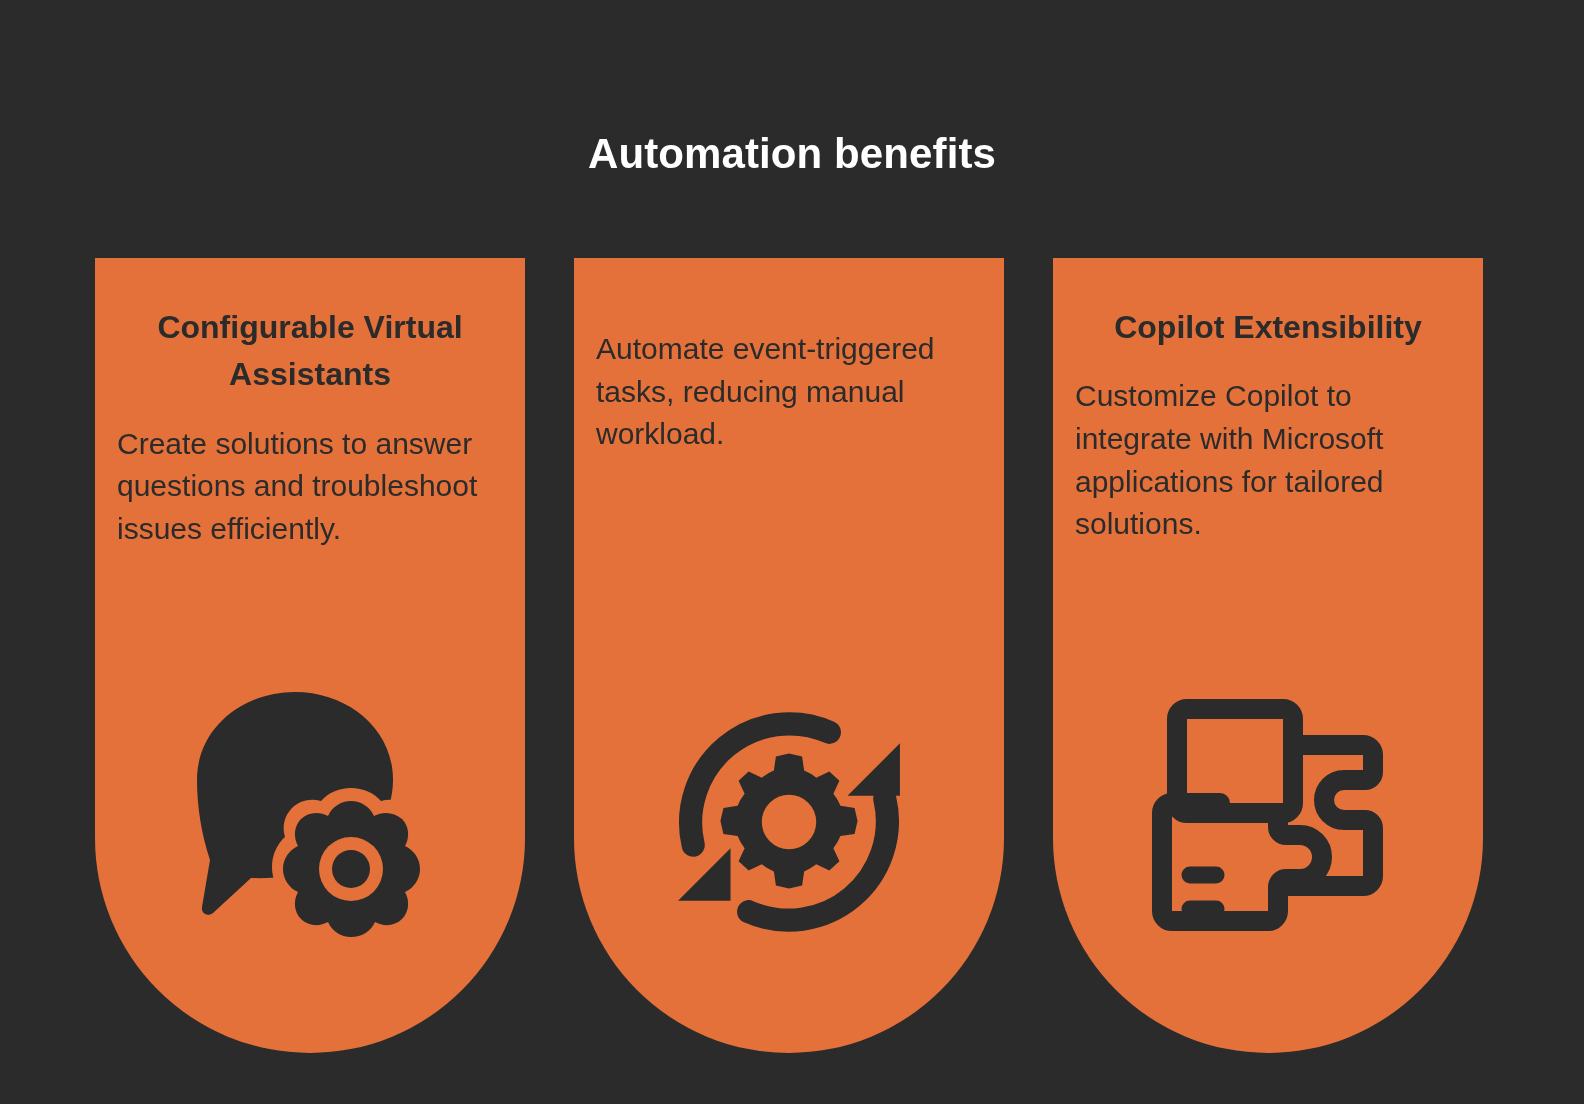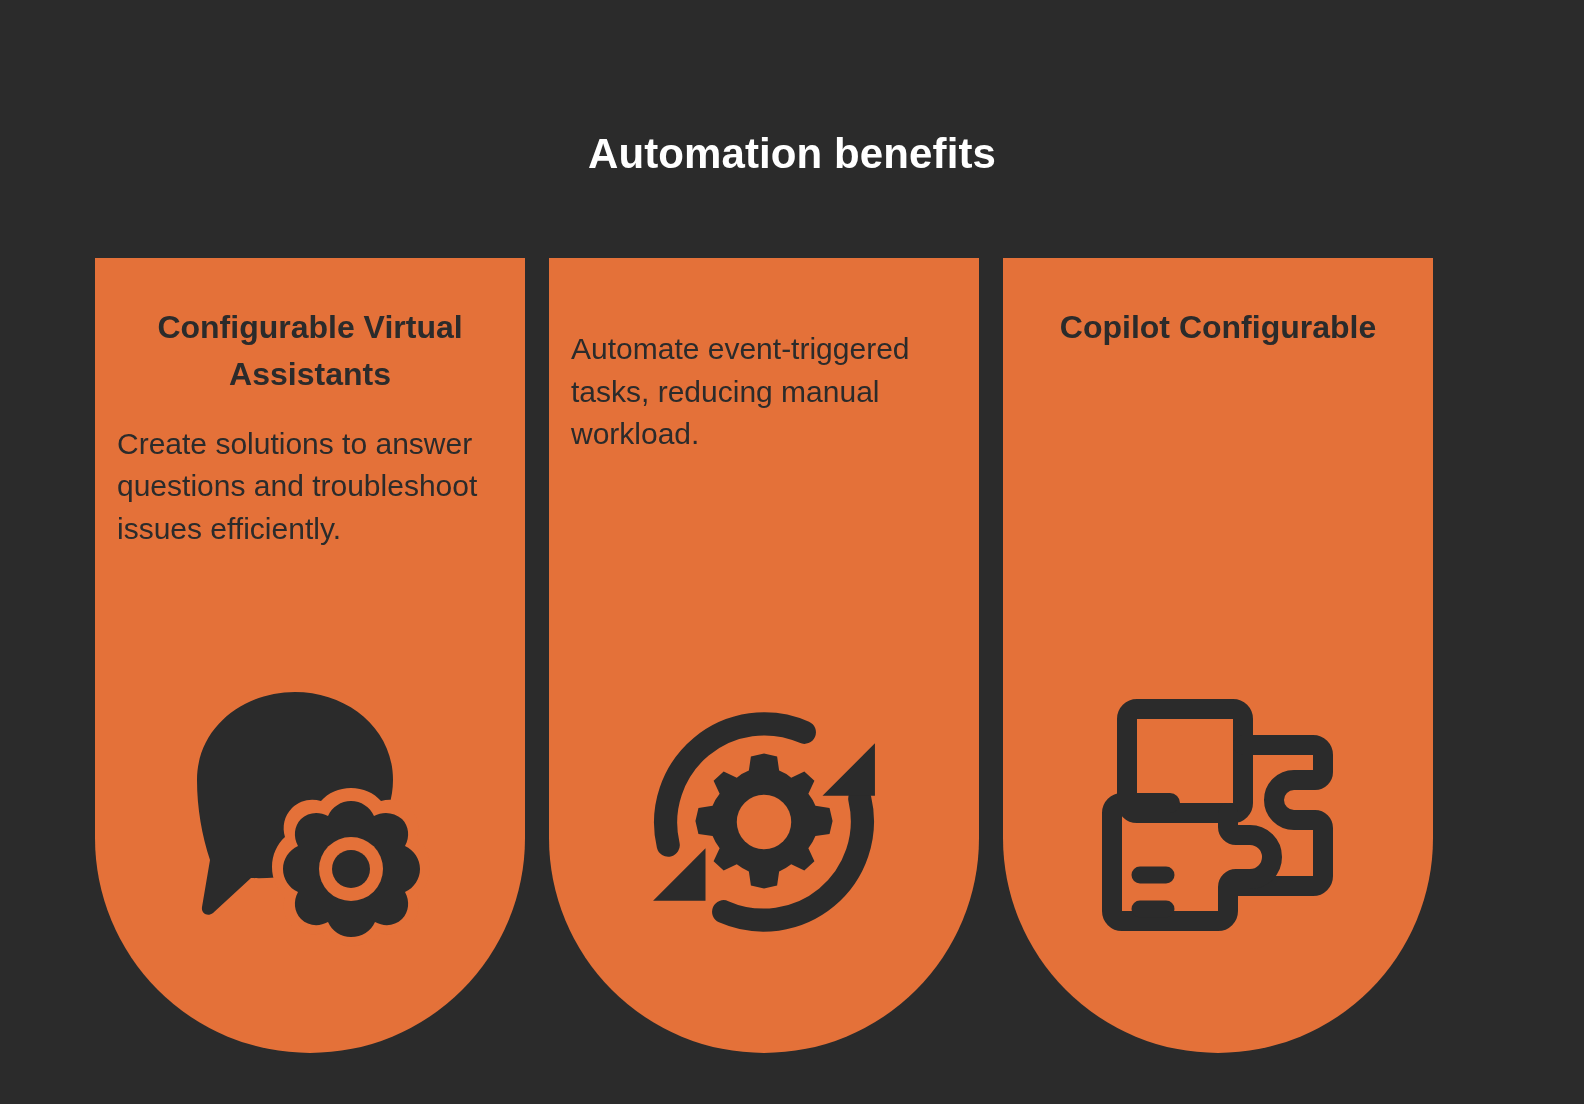--- a/index.html
+++ b/index.html
@@ -29,21 +29,21 @@
   }
 
   #cards {
     position: absolute;
     top: 258px;
     left: 95px;
     width: 1394px;
     height: 795px;
     display: flex;
     flex-direction: row;
-    gap: 24px;
+    gap: 49px;
   }
 
   .card {
     position: relative;
     width: 430px;
     height: 795px;
     background: #e47139;
     
     border-radius: 0 0 215px 215px;
     box-sizing: border-box;
@@ -195,21 +195,22 @@
             a46 46 0 0 1 7 -12
             l-6 -13 10 -9 13 6
             a46 46 0 0 1 12 -7
             l2 -14 Z"></path>
         </g>
         <circle cx="120" cy="120" r="27" fill="#e47139"></circle>
       </svg>
     </div>
 
     <div class="card">
-      <p class="card-title">Copilot Configurable</p>
+      <p class="card-title">Copilot Extensibility</p>
+      <p class="card-desc">Customize Copilot to integrate with Microsoft applications for tailored solutions.</p>
 
       <svg class="card-icon icon-3" viewBox="0 0 256 256" aria-hidden="true">
         <g fill="none" stroke="#2b2b2b" stroke-width="20" stroke-linejoin="round" stroke-linecap="round">
 
           <path d="M47 22
                    h96
                    a10 10 0 0 1 10 10
                    v84
                    a10 10 0 0 1 -10 10
                    h-96

